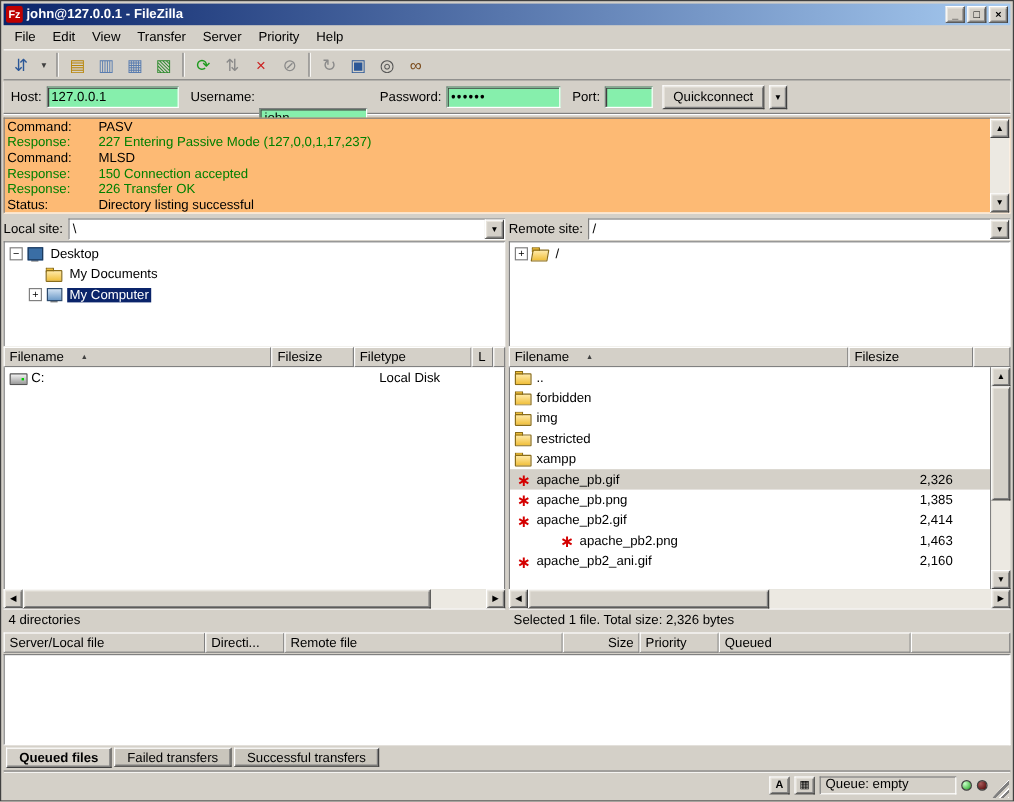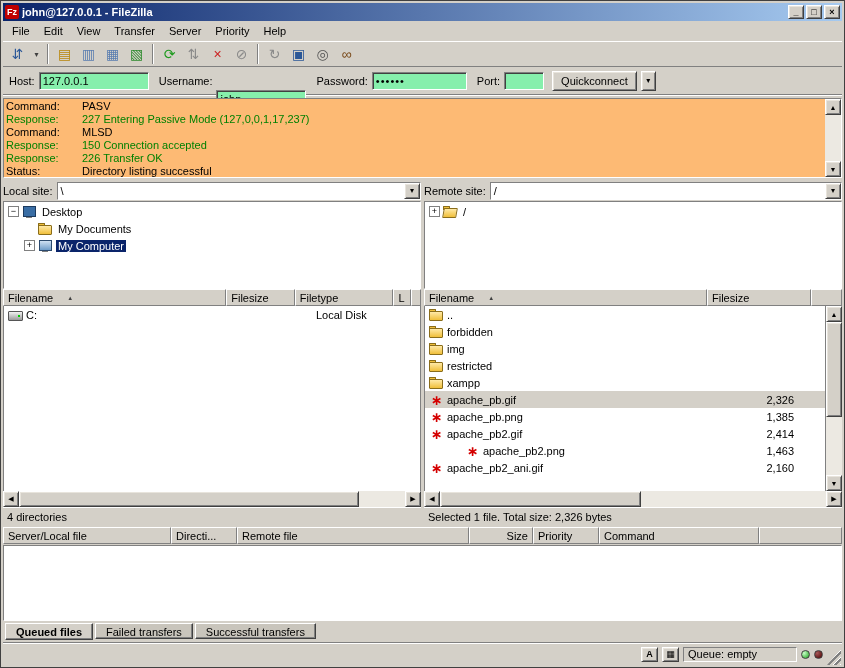--- a/index.html
+++ b/index.html
@@ -525,21 +525,21 @@
       <div class="hcell" style="width: 232px;">
         <span>Remote file</span>
       </div>
       <div class="hcell" style="width: 64px; justify-content: flex-end;">
         <span>Size</span>
       </div>
       <div class="hcell" style="width: 66px;">
         <span>Priority</span>
       </div>
       <div class="hcell" style="width: 160px;">
-        <span>Command</span>
+        <span>Queued</span>
       </div>
       <div class="hcell hfill"></div>
     </div>
   <div class="queuebody sunken-flat" style="background:#fff;"></div>
   <div class="tabsrow" id="tabsrow">
       <span class="tab active">Queued files</span>
       <span class="tab">Failed transfers</span>
       <span class="tab">Successful transfers</span>
     </div>
 

